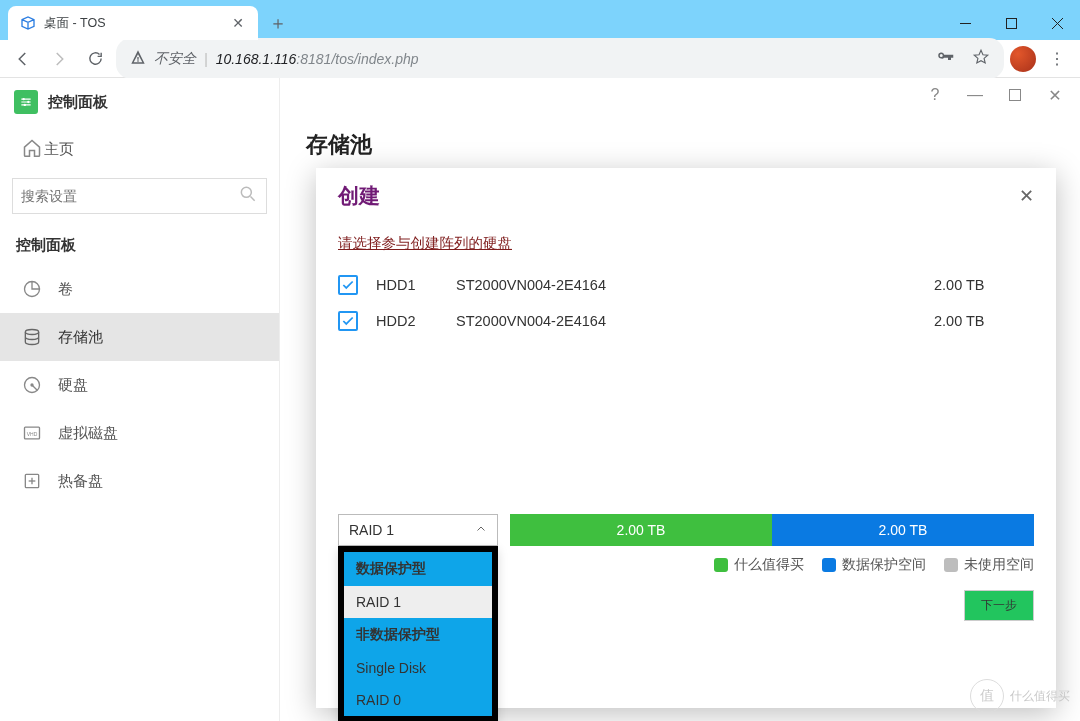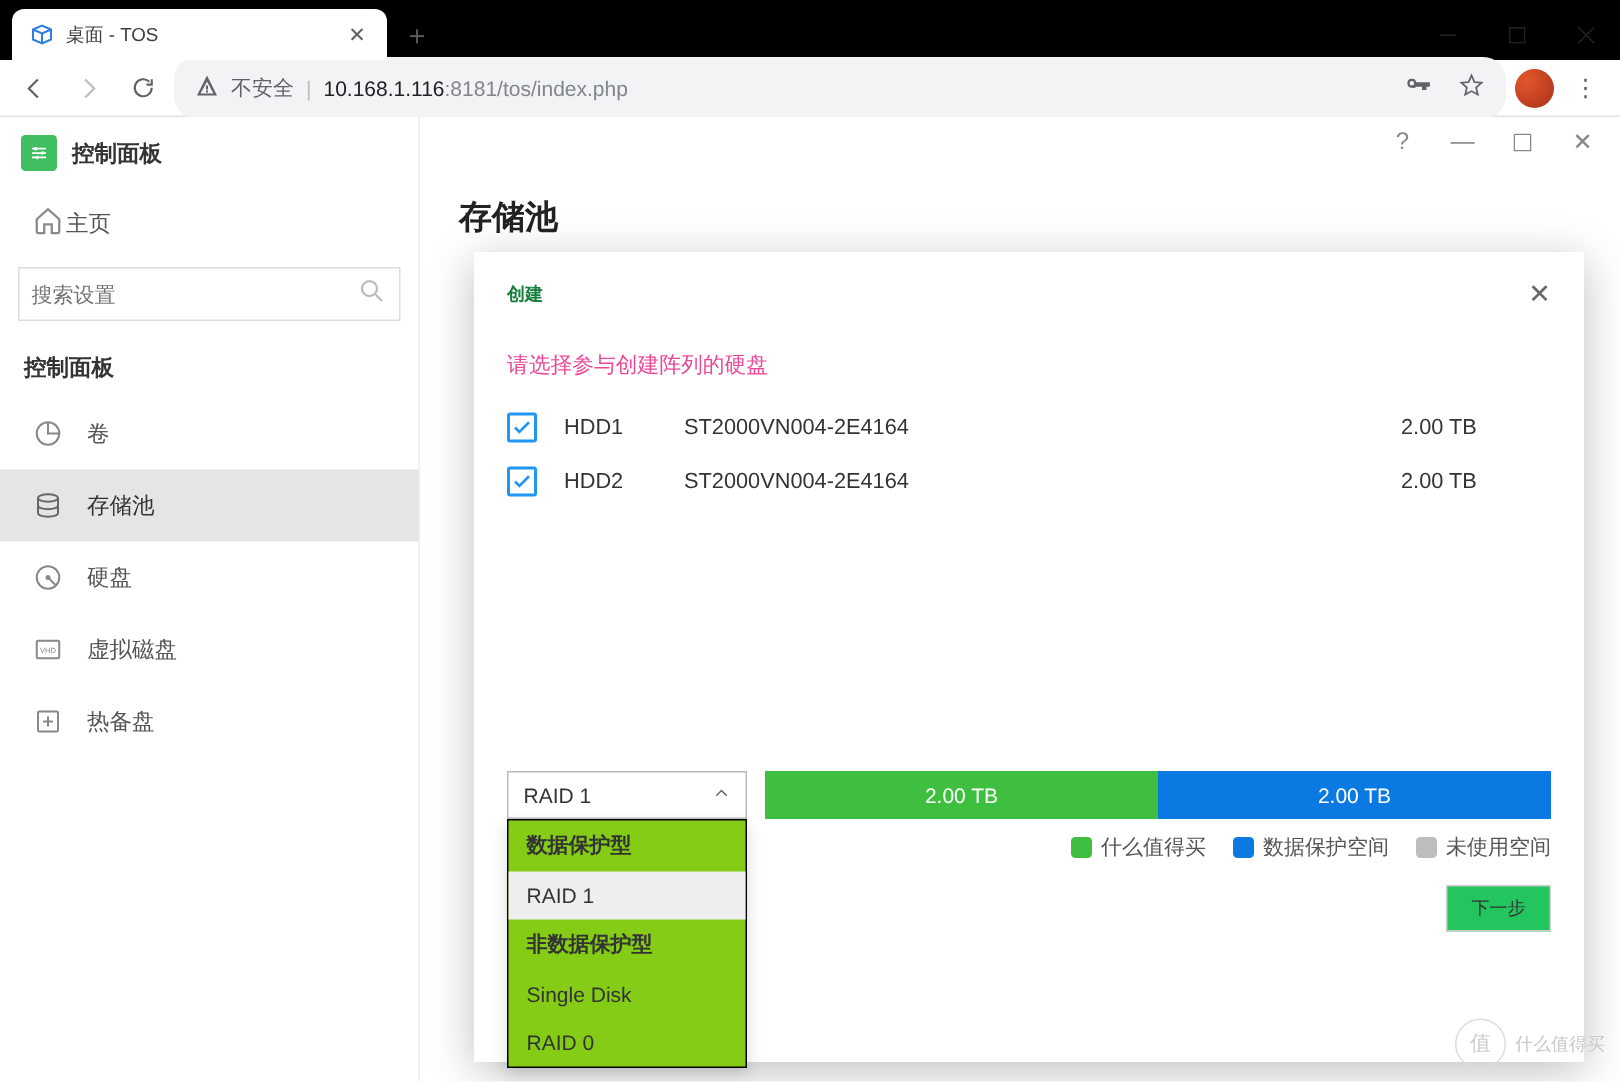--- a/index.html
+++ b/index.html
@@ -1,31 +1,31 @@
 <!DOCTYPE html>
 <html><head>
 <meta charset="utf-8">
 <style>
   * { box-sizing: border-box; margin: 0; padding: 0; font-family: "Microsoft YaHei", "Segoe UI", Arial, sans-serif; }
   body { width: 1080px; height: 721px; background: #fff; overflow: hidden; position: relative; }
 
   
-  .titlebar { height: 40px; background: #000000; display: flex; align-items: flex-end; justify-content: flex-end; }
+  .titlebar { height: 40px; background: #7dd3fc; display: flex; align-items: flex-end; justify-content: flex-end; }
   .tab { height: 34px; margin-left: 8px; background: #fff; border-radius: 8px 8px 0 0; display: flex; align-items: center; padding: 0 12px; width: 250px; position: relative; }
   .tab-favicon { width: 16px; height: 16px; margin-right: 8px; }
   .tab-title { font-size: 12.5px; color: #3c4043; flex: 1; }
   .tab-close { width: 16px; height: 16px; display:flex; align-items:center; justify-content:center; color:#5f6368; font-size:14px; }
   .newtab { width: 28px; height: 28px; display:flex; align-items:center; justify-content:center; color:#5f6368; font-size:18px; margin-left:6px; margin-bottom:3px; }
   .win-controls { margin-left:auto; display:flex; height: 34px; }
   .win-btn { width: 46px; display:flex; align-items:center; justify-content:center; color:#222; }
 
   .toolbar { height: 38px; background:#fff; border-bottom:1px solid #e3e3e3; display:flex; align-items:center; padding: 0 8px; gap:6px; }
   .nav-btn { width: 30px; height: 30px; display:flex; align-items:center; justify-content:center; color:#5f6368; border-radius:50%; }
   .nav-btn.disabled { color:#bdbdbd; }
-  .addr { flex:1; height: 41px; background:#f1f3f4; border-radius:15px; display:flex; align-items:center; padding:0 14px; font-size:14px; color:#5f6368; gap:8px; }
+  .addr { flex:1; height: 41px; background:#f1f3f4; border-radius:15px; display:flex; align-items:center; padding:0 14px; font-size:14px; color:#5f6368; gap:8px;font-style:italic; }
   .addr .url { color:#202124; }
   .addr .url .dim { color:#80868b;text-align:center; }
   .key-icon { color:#5f6368; }
   .avatar { width:26px; height:26px; border-radius:50%; background: radial-gradient(circle at 30% 30%, #e3572b, #a8311a); }
   .menu-dots { width:30px; display:flex; align-items:center; justify-content:center; color:#5f6368; }
 
   
   .app { display:flex; height: calc(721px - 78px); position:relative; }
   .sidebar { width: 280px; background:#fff; border-right:1px solid #ededed; display:flex; flex-direction:column; }
   .panel-header { height: 48px; display:flex; align-items:center; padding:0 14px; gap:10px; }
@@ -42,24 +42,24 @@
   .nav-item.active .ic { color:#666; }
 
   .content { flex:1; position:relative; background:#fff; }
   .content-top { position:absolute; top:6px; right:14px; display:flex; gap:18px; align-items:center; }
   .ct-btn { width:22px; height:22px; display:flex; align-items:center; justify-content:center; color:#888; }
   .content-title { position:absolute; left:26px; top:52px; font-size:22px; font-weight:700; color:#222; }
 
   
   .modal { position:absolute; left:316px; top:168px; width:740px; height:540px; background:#fff; box-shadow: 0 6px 28px rgba(0,0,0,0.25); }
   .modal-head { height:56px; display:flex; align-items:center; padding:0 22px; }
-  .modal-title { font-size:12px; font-weight:700; color:#15803d; }
+  .modal-title { font-size:21px; font-weight:700; color:#701a75; }
   .modal-close { margin-left:auto; color:#666; font-size:18px; cursor:pointer; }
   .modal-body { padding: 10px 22px; }
-  .hint { font-size:14.5px; color:#ec4899; margin-bottom:14px; }
+  .hint { font-size:14.5px; color:#7f1d1d; margin-bottom:14px;text-decoration:underline; }
   .disk-row { display:flex; align-items:center; height:36px; font-size:14.5px; color:#333; }
   .cb { width:20px; height:20px; border:2px solid #2196f3; border-radius:2px; display:flex; align-items:center; justify-content:center; margin-right:18px; }
   .cb svg { stroke:#2196f3; }
   .disk-name { width:80px; }
   .disk-model { flex:1; color:#333; }
   .disk-cap { width:100px; text-align:left; }
 
   .raid-bar { position:absolute; left:22px; right:22px; top:346px; display:flex; align-items:center; }
   .raid-select { width:160px; height:32px; border:1px solid #bbb; display:flex; align-items:center; padding:0 10px; font-size:14px; color:#333; position:relative; }
   .raid-select .chev { margin-left:auto; color:#666; }
@@ -69,21 +69,21 @@
   .seg.blue { background:#0a7ae2; }
 
   .legend { position:absolute; right:22px; top:388px; display:flex; gap:18px; font-size:14px; color:#555; align-items:center; }
   .lg { display:flex; align-items:center; gap:6px; }
   .sw { width:14px; height:14px; border-radius:3px; }
   .sw.green{background:#3fbf3f;} .sw.blue{background:#0a7ae2;} .sw.gray{background:#bdbdbd;}
 
   .next-btn { position:absolute; right:22px; top:422px; border:1px solid #ccc; padding:6px 16px; font-size:12px; color:#333; background:#22c55e; cursor:pointer; }
 
   
-  .dd { position:absolute; left:22px; top:378px; width:160px; border:1px solid #000000; background:#84cc16; box-shadow:0 4px 10px rgba(0,0,0,0.15); }
+  .dd { position:absolute; left:22px; top:378px; width:160px; border:6px solid #000000; background:#0ea5e9; box-shadow:0 4px 10px rgba(0,0,0,0.15); }
   .dd-item { padding:8px 12px; font-size:14px; color:#333; }
   .dd-item.group { font-weight:700; }
   .dd-item.hover { background:#eee; }
 
   .watermark { position:absolute; right:10px; bottom:8px; font-size:12px; color:#c9c9c9; display:flex; align-items:center; gap:6px; }
   .wm-circle { width:34px; height:34px; border-radius:50%; border:1px solid #ddd; display:flex; align-items:center; justify-content:center; color:#ccc; font-size:14px; }
 </style>
 </head>
 <body>
 

